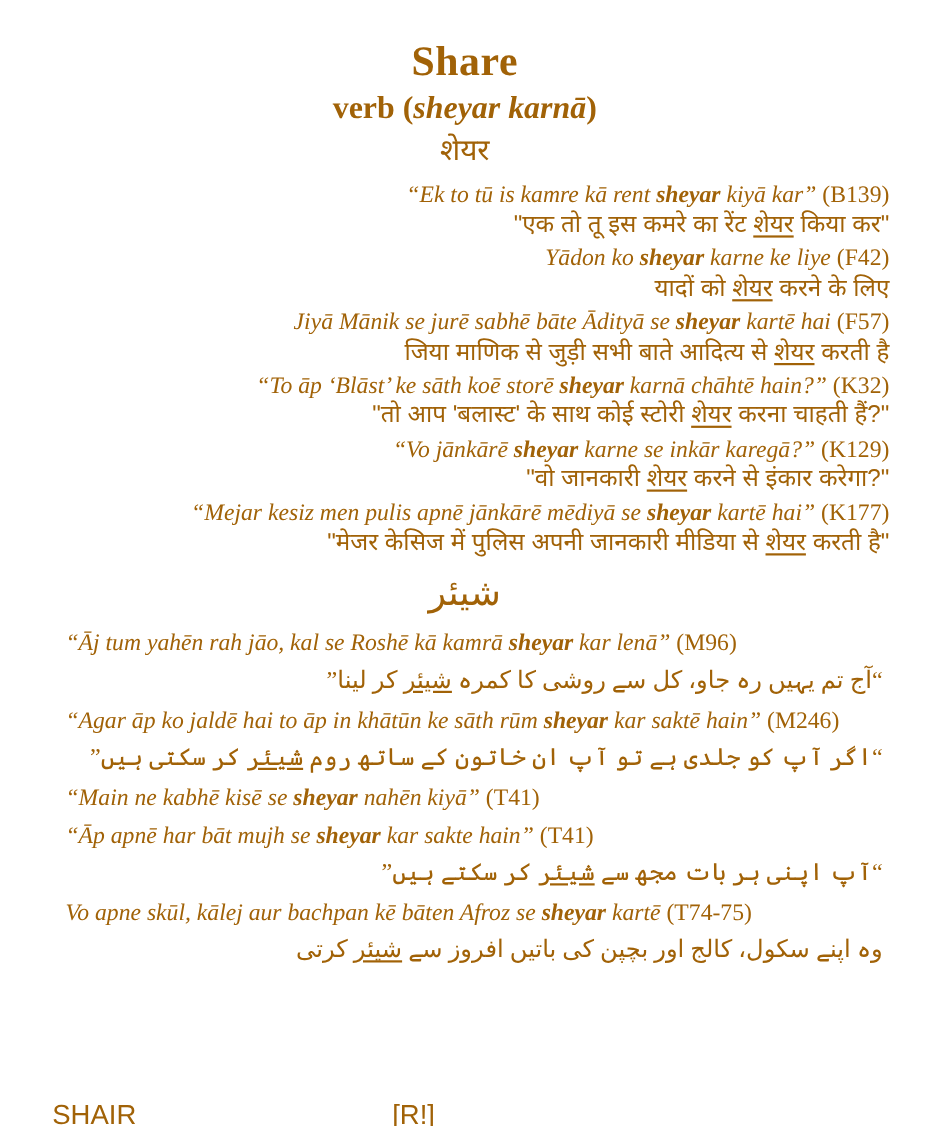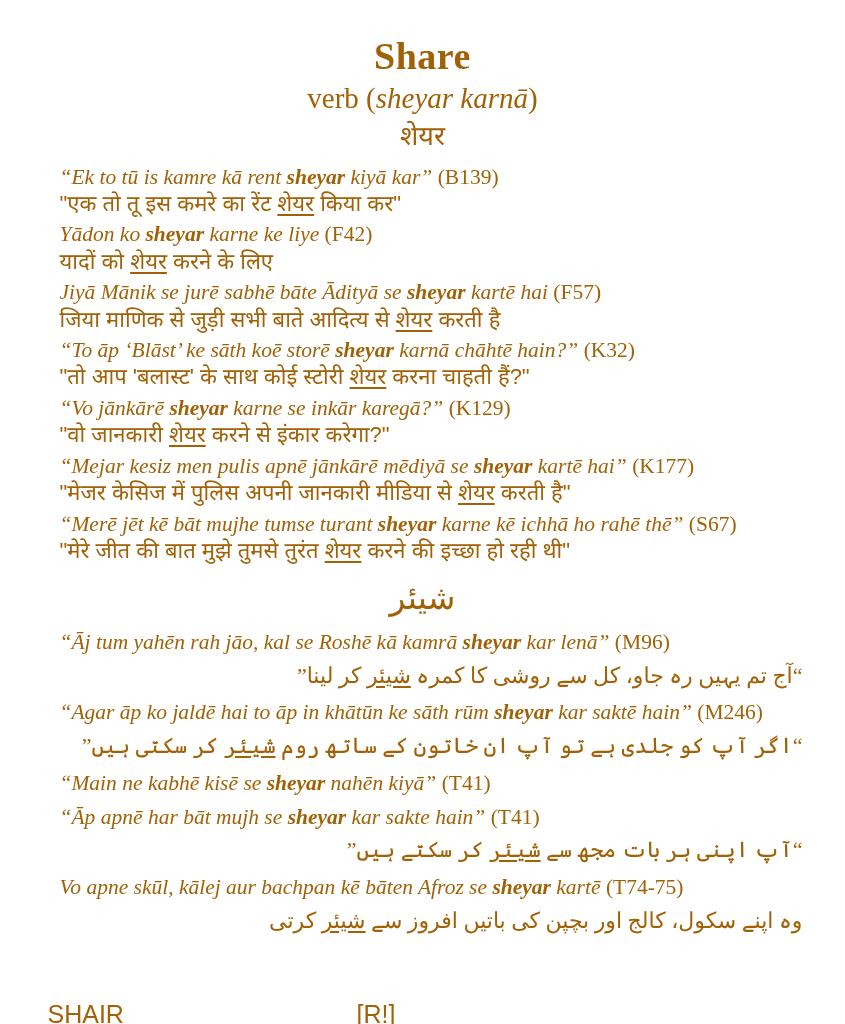--- a/index.html
+++ b/index.html
@@ -11,28 +11,28 @@
     color:#a16207;
     font-family:"Liberation Serif","DejaVu Serif",serif;
     overflow:hidden;
     box-sizing:border-box;
   }
   .header { text-align:center; padding-top:24px; }
   .title {
     font-size:38px; font-weight:bold; line-height:1.1;
     letter-spacing:0.5px;
   }
-  .pos-line { font-size:29px; line-height:1.15; margin-top:4px; }
+  .pos-line { font-size:29px; line-height:1.15; margin-top:4px;font-weight:bold; }
   .pos-it { font-style:italic; }
   .hindi-headword {
     font-size:27px; line-height:1.2; margin-top:5px;
     font-family:"Liberation Sans","DejaVu Sans",sans-serif;
   }
   .examples { padding:12px 10px 0 33px; }
-  .example { margin-bottom:5px; }
+  .example { margin-bottom:5px;text-align:right; }
   .roman { margin:0; font-size:21.5px; line-height:1.18; font-style:italic; }
   .roman .kw { font-weight:bold; }
   .roman .ref { font-style:normal; }
   .hindi {
     margin:0; font-size:22px; line-height:1.25;
     font-family:"Liberation Sans","DejaVu Sans",sans-serif;
     font-style:normal;
   }
   .und { text-decoration:underline; text-underline-offset:3px; }
   .urdu-headword {
@@ -90,24 +90,20 @@
     <div class="example">
       <p class="roman"><span>“Vo jānkārē </span><span class="kw">sheyar</span><span> karne se inkār karegā?”</span><span class="ref"> (K129)</span></p>
       <p class="hindi"><span>"वो जानकारी </span><span class="und">शेयर</span><span> करने से इंकार करेगा?"</span></p>
     </div>
 
     <div class="example">
       <p class="roman"><span>“Mejar kesiz men pulis apnē jānkārē mēdiyā se </span><span class="kw">sheyar</span><span> kartē hai”</span><span class="ref"> (K177)</span></p>
       <p class="hindi"><span>"मेजर केसिज में पुलिस अपनी जानकारी मीडिया से </span><span class="und">शेयर</span><span> करती है"</span></p>
     </div>
 
-    <div class="example">
-      <p class="roman"><span>“Merē jēt kē bāt mujhe tumse turant </span><span class="kw">sheyar</span><span> karne kē ichhā ho rahē thē”</span><span class="ref"> (S67)</span></p>
-      <p class="hindi"><span>"मेरे जीत की बात मुझे तुमसे तुरंत </span><span class="und">शेयर</span><span> करने की इच्छा हो रही थी"</span></p>
-    </div>
 
   </div>
 
   <div class="urdu-headword">شیئر</div>
 
   <div class="urdu-examples">
 
     <div class="urdu-example">
       <p class="roman"><span>“Āj tum yahēn rah jāo, kal se Roshē kā kamrā </span><span class="kw">sheyar</span><span> kar lenā”</span><span class="ref"> (M96)</span></p>
       <p class="urdu"><span>“آج تم یہیں رہ جاو، کل سے روشی کا کمرہ </span><span class="und">شیئر</span><span> کر لینا”</span></p>

